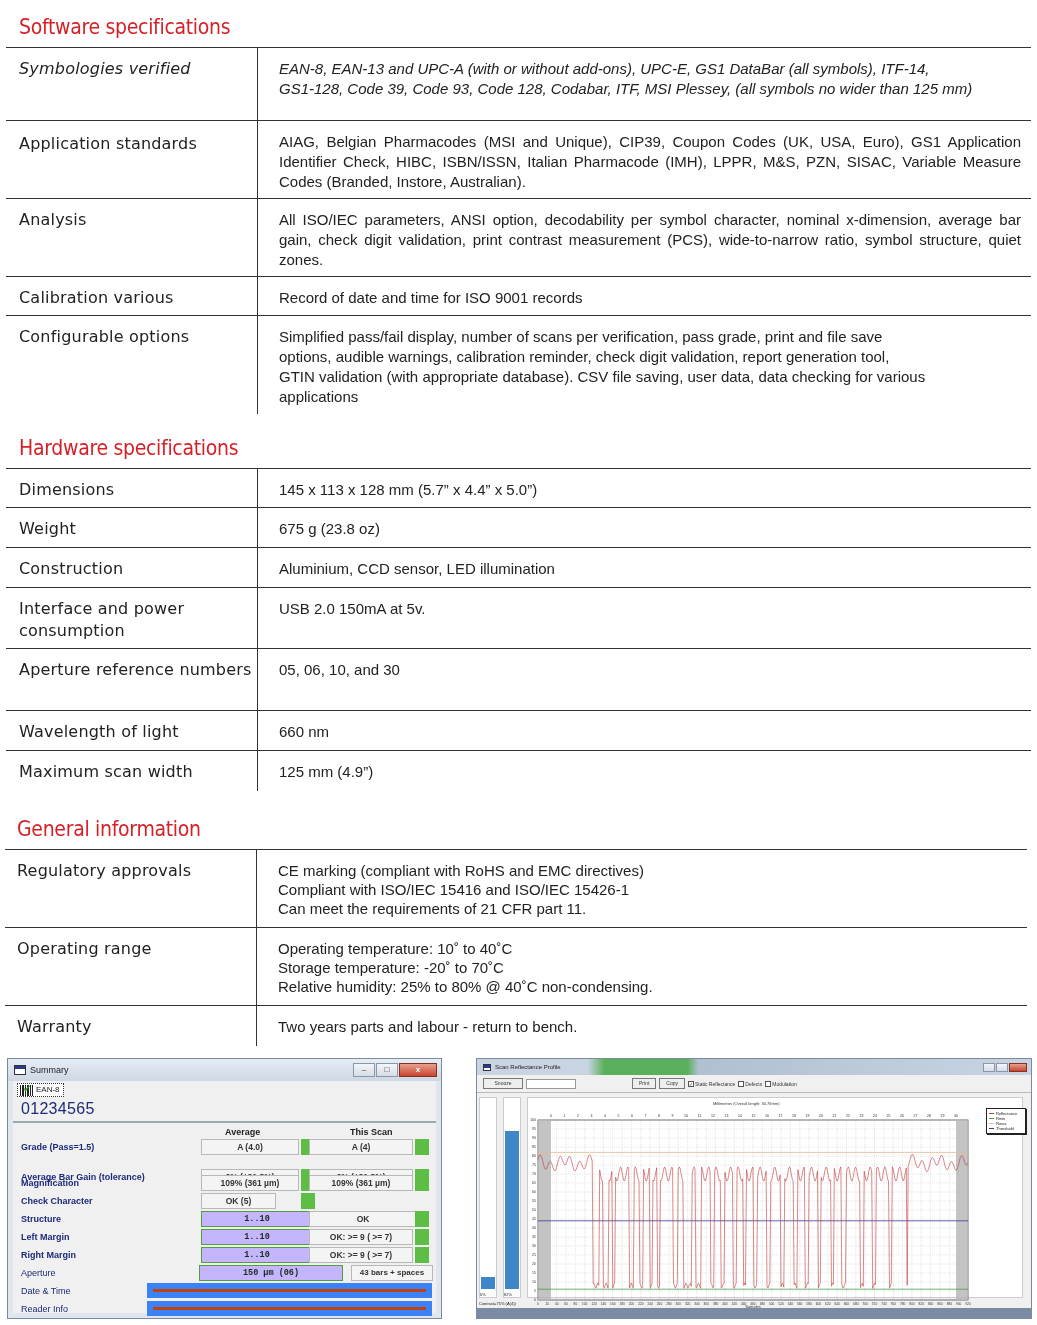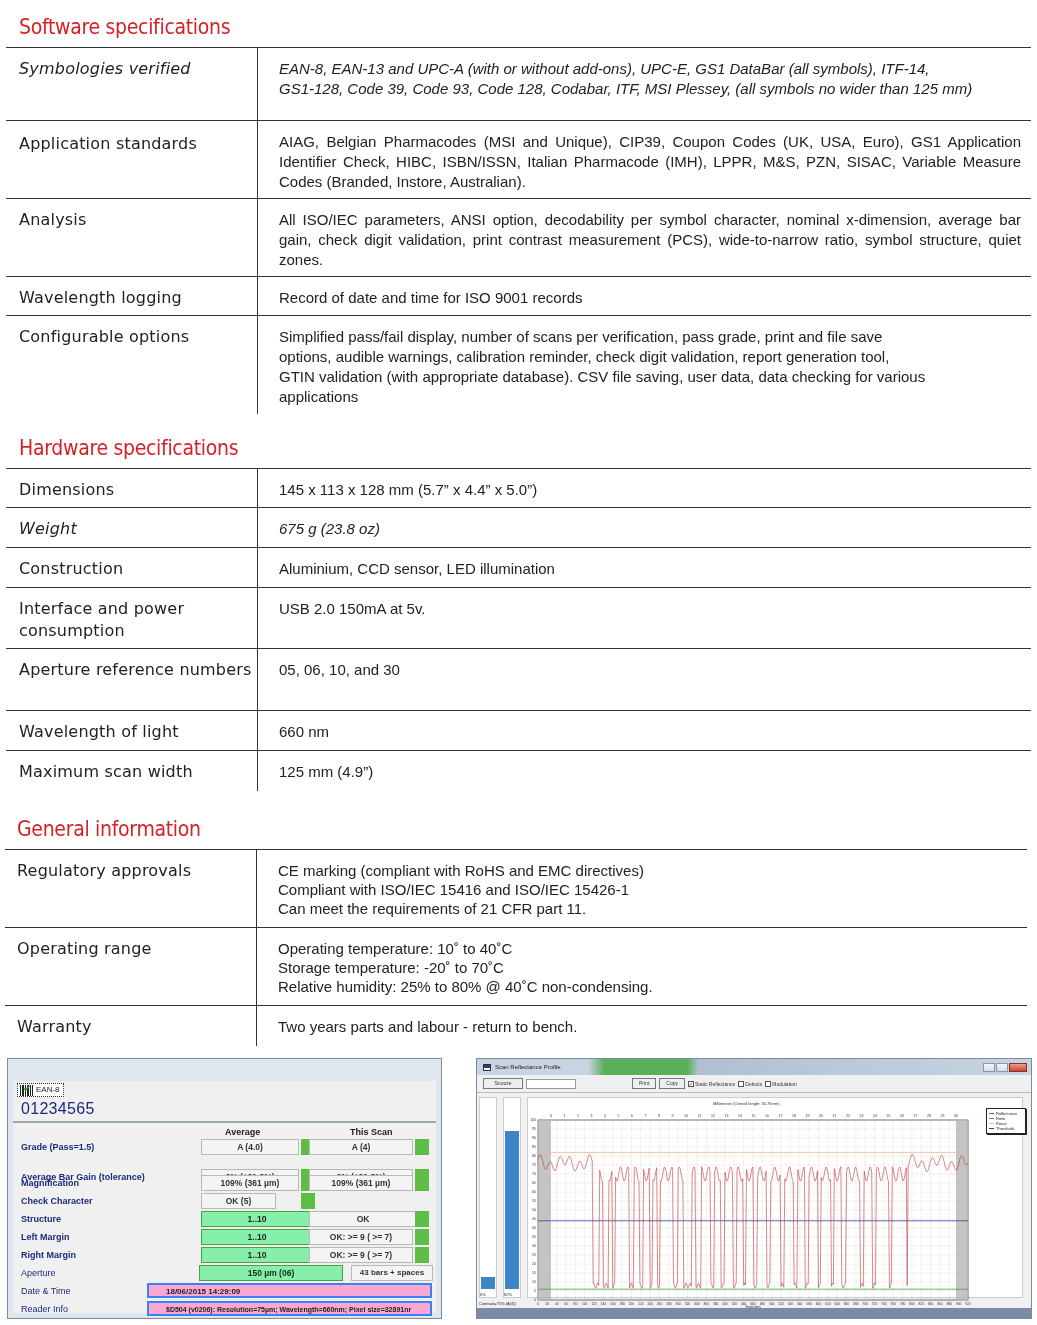--- a/index.html
+++ b/index.html
@@ -28,24 +28,24 @@
   .sum-tab { position: absolute; left: 4px; top: 2px; height: 14px; border: 1px dotted #333; font-size: 8px; padding: 1px 3px 0 18px; background:#fff; }
   .sum-tab .bc-icon { position:absolute; left:2px; top:1px; width:13px; height:11px; background: repeating-linear-gradient(90deg,#222 0 1px,#fff 1px 2px,#222 2px 4px,#fff 4px 5px); }
   .sum-tab .bc-icon::after { content:"✔"; position:absolute; left:3px; top:-2px; font-size:10px; color:#2a9a2a; }
   .sum-code { position: absolute; left: 8px; top: 19px; font-size: 16px; color: #1e2a7a; letter-spacing: 0.3px; }
   .sum-sep { position: absolute; left: 0; right: 0; top: 40px; border-top: 2px solid #9aa; }
   .sum-head { position: absolute; top: 46px; font-size: 9px; font-weight: bold; color:#222; }
   .sum-rows { position: absolute; left: 0; right: 0; top: 58px; }
   .srow { position: absolute; left: 0; right: 0; height: 16px; }
   .srow .lbl { position: absolute; left: 8px; top: 3px; font-size: 9px; color: #1c2a7a; font-weight: bold; }
   .cell { position: absolute; top: 0; height: 16px; border: 1px solid #b8b8b8; background: #f4f4f4; font-size: 8.5px; text-align: center; line-height: 14px; font-weight: bold; color:#333; }
-  .cell.green { background: #86efac; border-color: #4da03a; color: #1a2a1a; }
+  .cell.green { background: #c4b5fd; border-color: #4da03a; color: #1a2a1a; font-family: Liberation Mono, monospace; }
   .sq { position: absolute; top: 0; width: 14px; height: 16px; background: #5ebd45; }
   .info-lbl { position:absolute; left:8px; font-size:9px; color:#1c2a7a; }
-  .info-box { position:absolute; left:134px; right:4px; height:15px; background:#f9a8d4; border:2px solid #3b82f6; font-size:8px; line-height:13px; padding-left:17px; font-weight:bold; color:#222; white-space:nowrap; overflow:hidden; }
+  .info-box { position:absolute; left:134px; right:4px; height:15px; background:#c2410c; border:6px solid #3b82f6; font-size:8px; line-height:13px; padding-left:11px; font-weight:bold; color:#222; white-space:nowrap; overflow:hidden; }
 
   
   .scan-body { position:absolute; left:0; right:0; top:22px; bottom:0; background:#f0f0f0; }
   .toolbar { position:absolute; left:0; right:0; top:0; height:18px; border-bottom:1px solid #bbb; display:flex; align-items:center; gap:3px; padding-left:6px; font-size:5px; color:#333; }
   .tb-btn { border:1px solid #777; background:#eee; height:11px; padding:0 6px; line-height:9px; }
   .tb-input { border:1px solid #999; background:#fff; width:50px; height:10px; }
   .tb-check { display:flex; align-items:center; gap:1px; }
   .tb-check .cb { width:6px; height:6px; border:1px solid #555; background:#fff; font-size:5px; line-height:5px; text-align:center; }
   .chart-panel { position:absolute; left:50px; right:8px; top:22px; bottom:20px; background:#fff; border:1px solid #ccc; }
   .bar-panel { position:absolute; top:22px; bottom:20px; width:18px; border:1px solid #ccc; background:#fff; }
@@ -67,41 +67,41 @@
   </div>
   <div class="spec-row" style="height:78px;">
     <div class="spec-label" style="padding-top:12px;">Application standards</div>
     <div class="spec-value justify">AIAG, Belgian Pharmacodes (MSI and Unique), CIP39, Coupon Codes (UK, USA, Euro), GS1 Application Identifier Check, HIBC, ISBN/ISSN, Italian Pharmacode (IMH), LPPR, M&amp;S, PZN, SISAC, Variable Measure Codes (Branded, Instore, Australian).</div>
   </div>
   <div class="spec-row" style="height:78px;">
     <div class="spec-label">Analysis</div>
     <div class="spec-value justify">All ISO/IEC parameters, ANSI option, decodability per symbol character, nominal x-dimension, average bar gain, check digit validation, print contrast measurement (PCS), wide-to-narrow ratio, symbol structure, quiet zones.</div>
   </div>
   <div class="spec-row" style="height:39px;">
-    <div class="spec-label">Wavelength logging</div>
+    <div class="spec-label">Calibration various</div>
     <div class="spec-value">Record of date and time for ISO 9001 records</div>
   </div>
   <div class="spec-row last" style="height:98px;">
     <div class="spec-label">Configurable options</div>
     <div class="spec-value">
         <div>Simplified pass/fail display, number of scans per verification, pass grade, print and file save
 options, audible warnings, calibration reminder, check digit validation, report generation tool,
 GTIN validation (with appropriate database). CSV file saving, user data, data checking for various
 applications</div>
       </div>
   </div>
 </div>
 
 <div class="section-title" style="left:19px; top:436px;">Hardware specifications</div>
 <div class="spec-table" style="top:468px;">
   <div class="spec-row" style="height:39px;">
     <div class="spec-label">Dimensions</div>
     <div class="spec-value">145 x 113 x 128 mm (5.7” x 4.4” x 5.0”)</div>
   </div>
-  <div class="spec-row" style="height:40px;font-style:italic;">
+  <div class="spec-row" style="height:40px;">
     <div class="spec-label">Weight</div>
     <div class="spec-value">675 g (23.8 oz)</div>
   </div>
   <div class="spec-row" style="height:40px;">
     <div class="spec-label">Construction</div>
     <div class="spec-value">Aluminium, CCD sensor, LED illumination</div>
   </div>
   <div class="spec-row" style="height:61px;">
     <div class="spec-label" style="padding-right:39px;">Interface and power consumption</div>
     <div class="spec-value">USB 2.0  150mA at 5v.</div>
@@ -138,20 +138,29 @@
 Relative humidity: 25% to 80% @ 40˚C non-condensing.</div>
       </div>
   </div>
   <div class="spec-row last" style="height:40px;">
     <div class="spec-label" style="padding-left:12px;">Warranty</div>
     <div class="spec-value">Two years parts and labour - return to bench.</div>
   </div>
 </div>
 
 <div class="win" style="left:7px; top:1058px; width:435px; height:261px;">
+  <div class="win-title">
+    <span class="ttl-icon"></span>
+    <span>Summary</span>
+    <div class="win-controls">
+      <div class="wc">–</div>
+      <div class="wc">□</div>
+      <div class="wc close">x</div>
+    </div>
+  </div>
   <div class="sum-body">
     <div class="sum-tab">
       <span class="bc-icon"></span>
       <span>EAN-8</span>
     </div>
     <div class="sum-code">01234565</div>
     <div class="sum-sep"></div>
     <div class="sum-head" style="left:212px;">Average</div>
     <div class="sum-head" style="left:337px;">This Scan</div>
 

